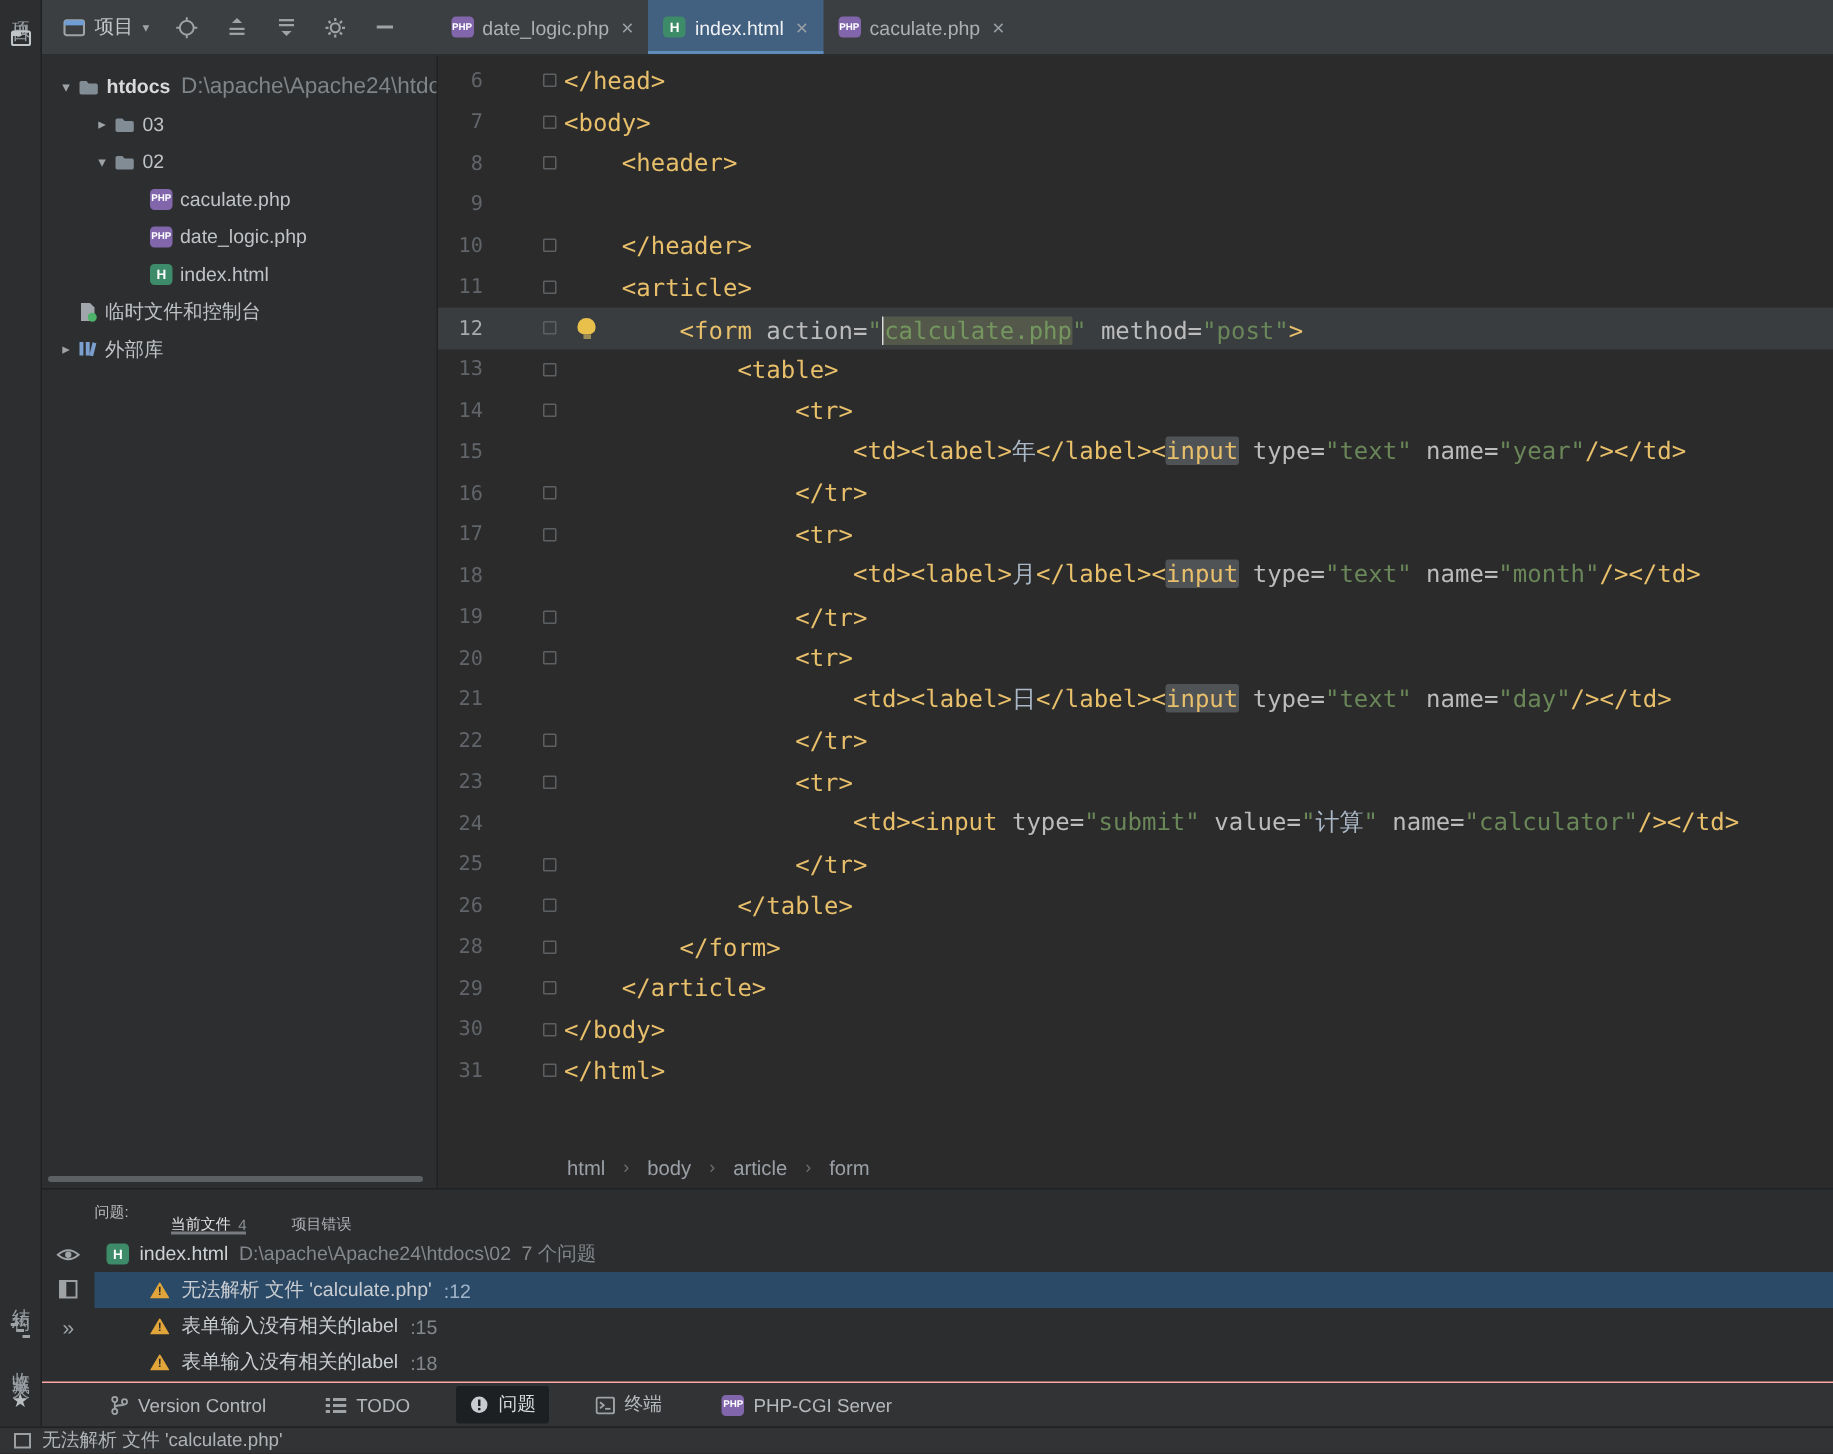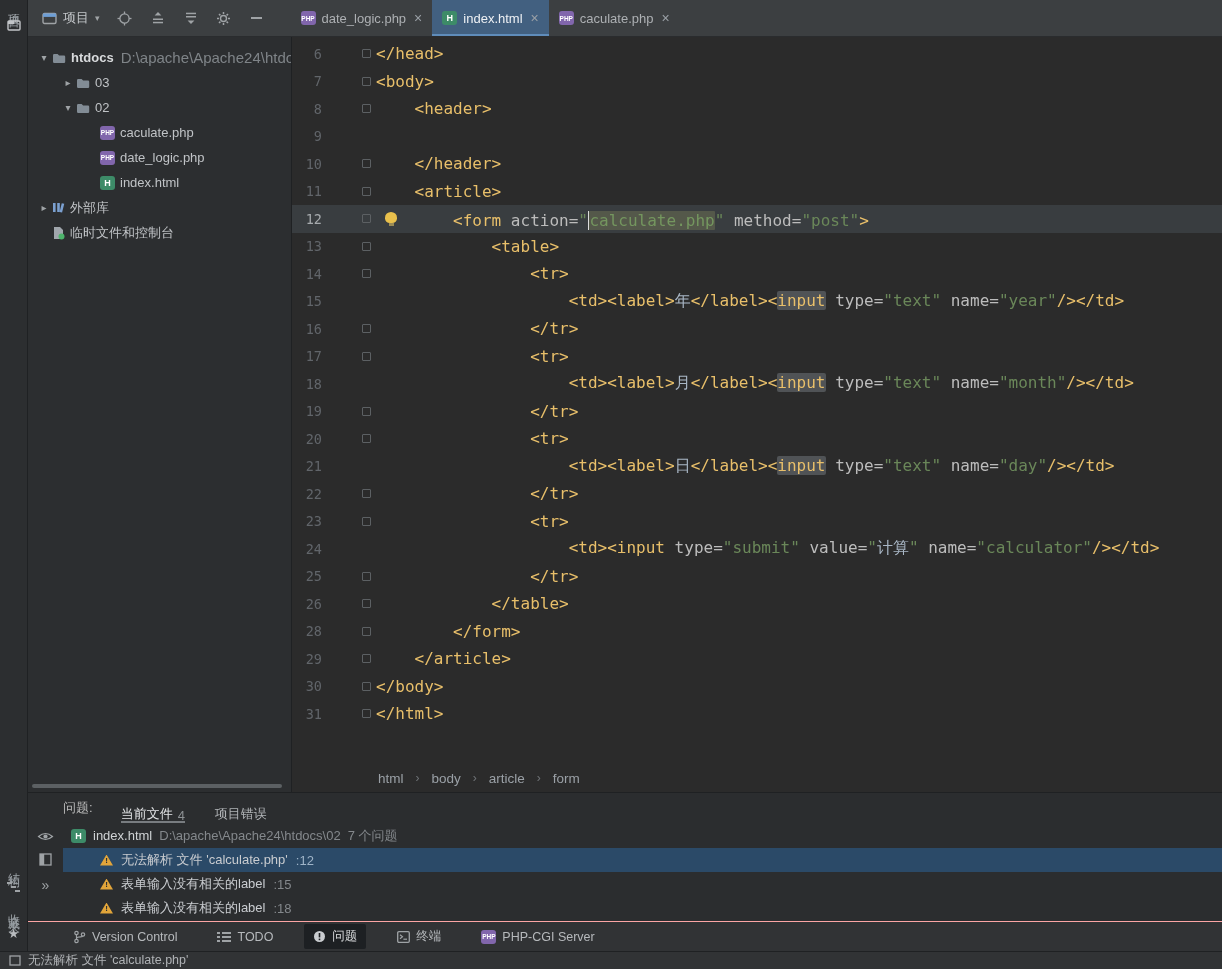--- a/index.html
+++ b/index.html
@@ -62,21 +62,21 @@
   .sg-inp{color:#e8bf6a;background:#505356;border-radius:2px;}
   .sg-caret{display:inline-block;width:1.5px;height:19px;background:#dcdcdc;transform:translateY(4px);}
   .i-bulb{position:absolute;left:93px;top:7px;width:12px;height:11px;background:#e9c04c;border-radius:50% 50% 40% 40%;}
   .i-bulb::after{content:"";position:absolute;left:3.5px;bottom:-3px;width:5px;height:3px;background:#9b8b55;}
   .breadcrumbs{height:28px;display:flex;align-items:center;gap:12px;padding-left:86px;font-size:13.5px;color:#9aa0a6;flex:none;background:#2b2b2b;}
   .bc-sep::before{content:"›";}
   .bc-sep{color:#6e7276;font-size:12px;}
   .bc-item{cursor:pointer;}
   
   .problems{height:128px;background:#2b2d2f;border-top:1px solid #1f2123;display:flex;flex-direction:column;flex:none;}
-  .prob-header{height:30px;display:flex;align-items:center;gap:28px;padding-left:35px;flex:none;font-size:13px;}
+  .prob-header{height:30px;display:flex;align-items:center;gap:28px;padding-left:35px;flex:none;font-size:10px;}
   .ptabs{display:flex;gap:30px;height:100%;align-items:stretch;}
   .ptab{display:flex;align-items:flex-end;gap:5px;color:#b0b3b6;cursor:pointer;padding-top:2px;}
   .ptab.active{color:#e2e4e6;box-shadow:inset 0 -2px 0 #787c80;}
   .ptab .cnt{color:#8d9194;}
   .prob-body{flex:1;display:flex;min-height:0;}
   .prob-icons{width:35px;flex:none;display:flex;flex-direction:column;align-items:center;gap:11px;padding-top:8px;}
   .prob-icons>span{cursor:pointer;display:flex;align-items:center;justify-content:center;}
   .icon-more::before{content:"»";}
   .icon-more{color:#9fa3a6;font-size:14px;}
   .prob-content{flex:1;min-width:0;}
@@ -254,41 +254,41 @@
                 <span class="tree-arrow"></span>
                 <span class="i-php">PHP</span>
                 <span class="tree-name">date_logic.php</span>
               </div>
               <div class="tree-row" style="padding-left: 56px;">
                 <span class="tree-arrow"></span>
                 <span class="i-html">H</span>
                 <span class="tree-name">index.html</span>
               </div>
               <div class="tree-row" style="padding-left: 8px;">
+                <span class="tree-arrow"></span>
+                <span>
+                  <svg width="13" height="14">
+                    <path d="M2 1 h6 l3 3 v9 h-9 z" fill="#a0a6ac"></path>
+                    <circle cx="9.5" cy="10.5" r="3" fill="#4db36b"></circle>
+                  </svg>
+                </span>
+                <span class="tree-name">临时文件和控制台</span>
+              </div>
+              <div class="tree-row" style="padding-left: 8px;">
                 <span class="tree-arrow arrow-col"></span>
                 <span>
                   <svg width="13" height="13">
                     <g fill="#7ba0d0">
                       <rect x="1" y="2" width="2.6" height="9"></rect>
                       <rect x="5.2" y="2" width="2.6" height="9"></rect>
                       <rect x="8.6" y="2.4" width="2.6" height="9" transform="rotate(14 9.9 6.9)"></rect>
                     </g>
                   </svg>
                 </span>
                 <span class="tree-name">外部库</span>
-              </div>
-              <div class="tree-row" style="padding-left: 8px;">
-                <span class="tree-arrow"></span>
-                <span>
-                  <svg width="13" height="14">
-                    <path d="M2 1 h6 l3 3 v9 h-9 z" fill="#a0a6ac"></path>
-                    <circle cx="9.5" cy="10.5" r="3" fill="#4db36b"></circle>
-                  </svg>
-                </span>
-                <span class="tree-name">临时文件和控制台</span>
               </div>
             </div>
           <div class="tree-hscroll"></div>
         </div>
         <div class="editor">
           <div class="code-area">
               <div class="code-line"><span class="line-num">6</span><span class="gutter-gap"></span><span class="fold-cell"><span class="knob"></span></span><span class="code-text"><span class="sg-tag">&lt;/head&gt;</span></span></div>
               <div class="code-line"><span class="line-num">7</span><span class="gutter-gap"></span><span class="fold-cell"><span class="knob"></span></span><span class="code-text"><span class="sg-tag">&lt;body&gt;</span></span></div>
               <div class="code-line"><span class="line-num">8</span><span class="gutter-gap"></span><span class="fold-cell"><span class="knob"></span></span><span class="code-text"><span class="sg-tag">    &lt;header&gt;</span></span></div>
               <div class="code-line"><span class="line-num">9</span><span class="gutter-gap"></span><span class="fold-cell"></span></div>

